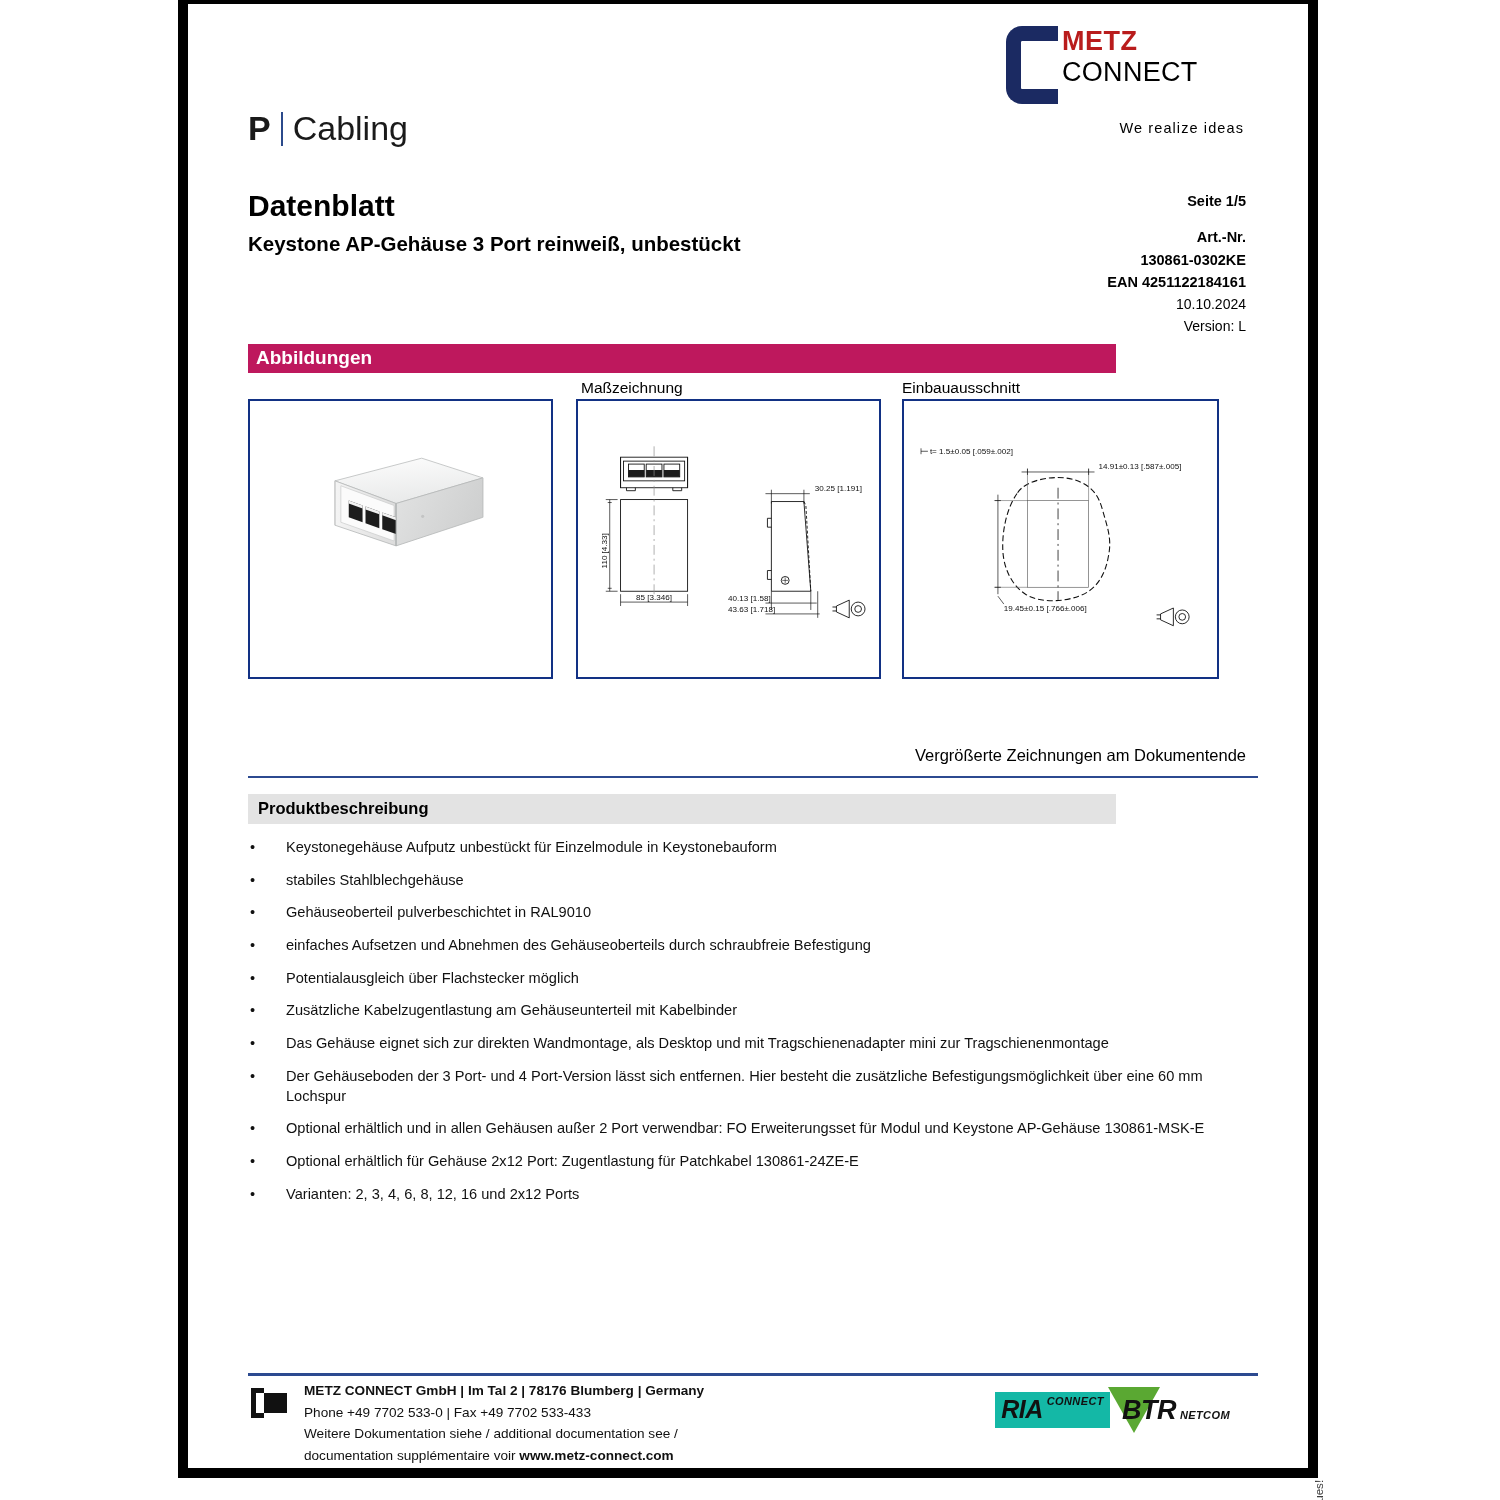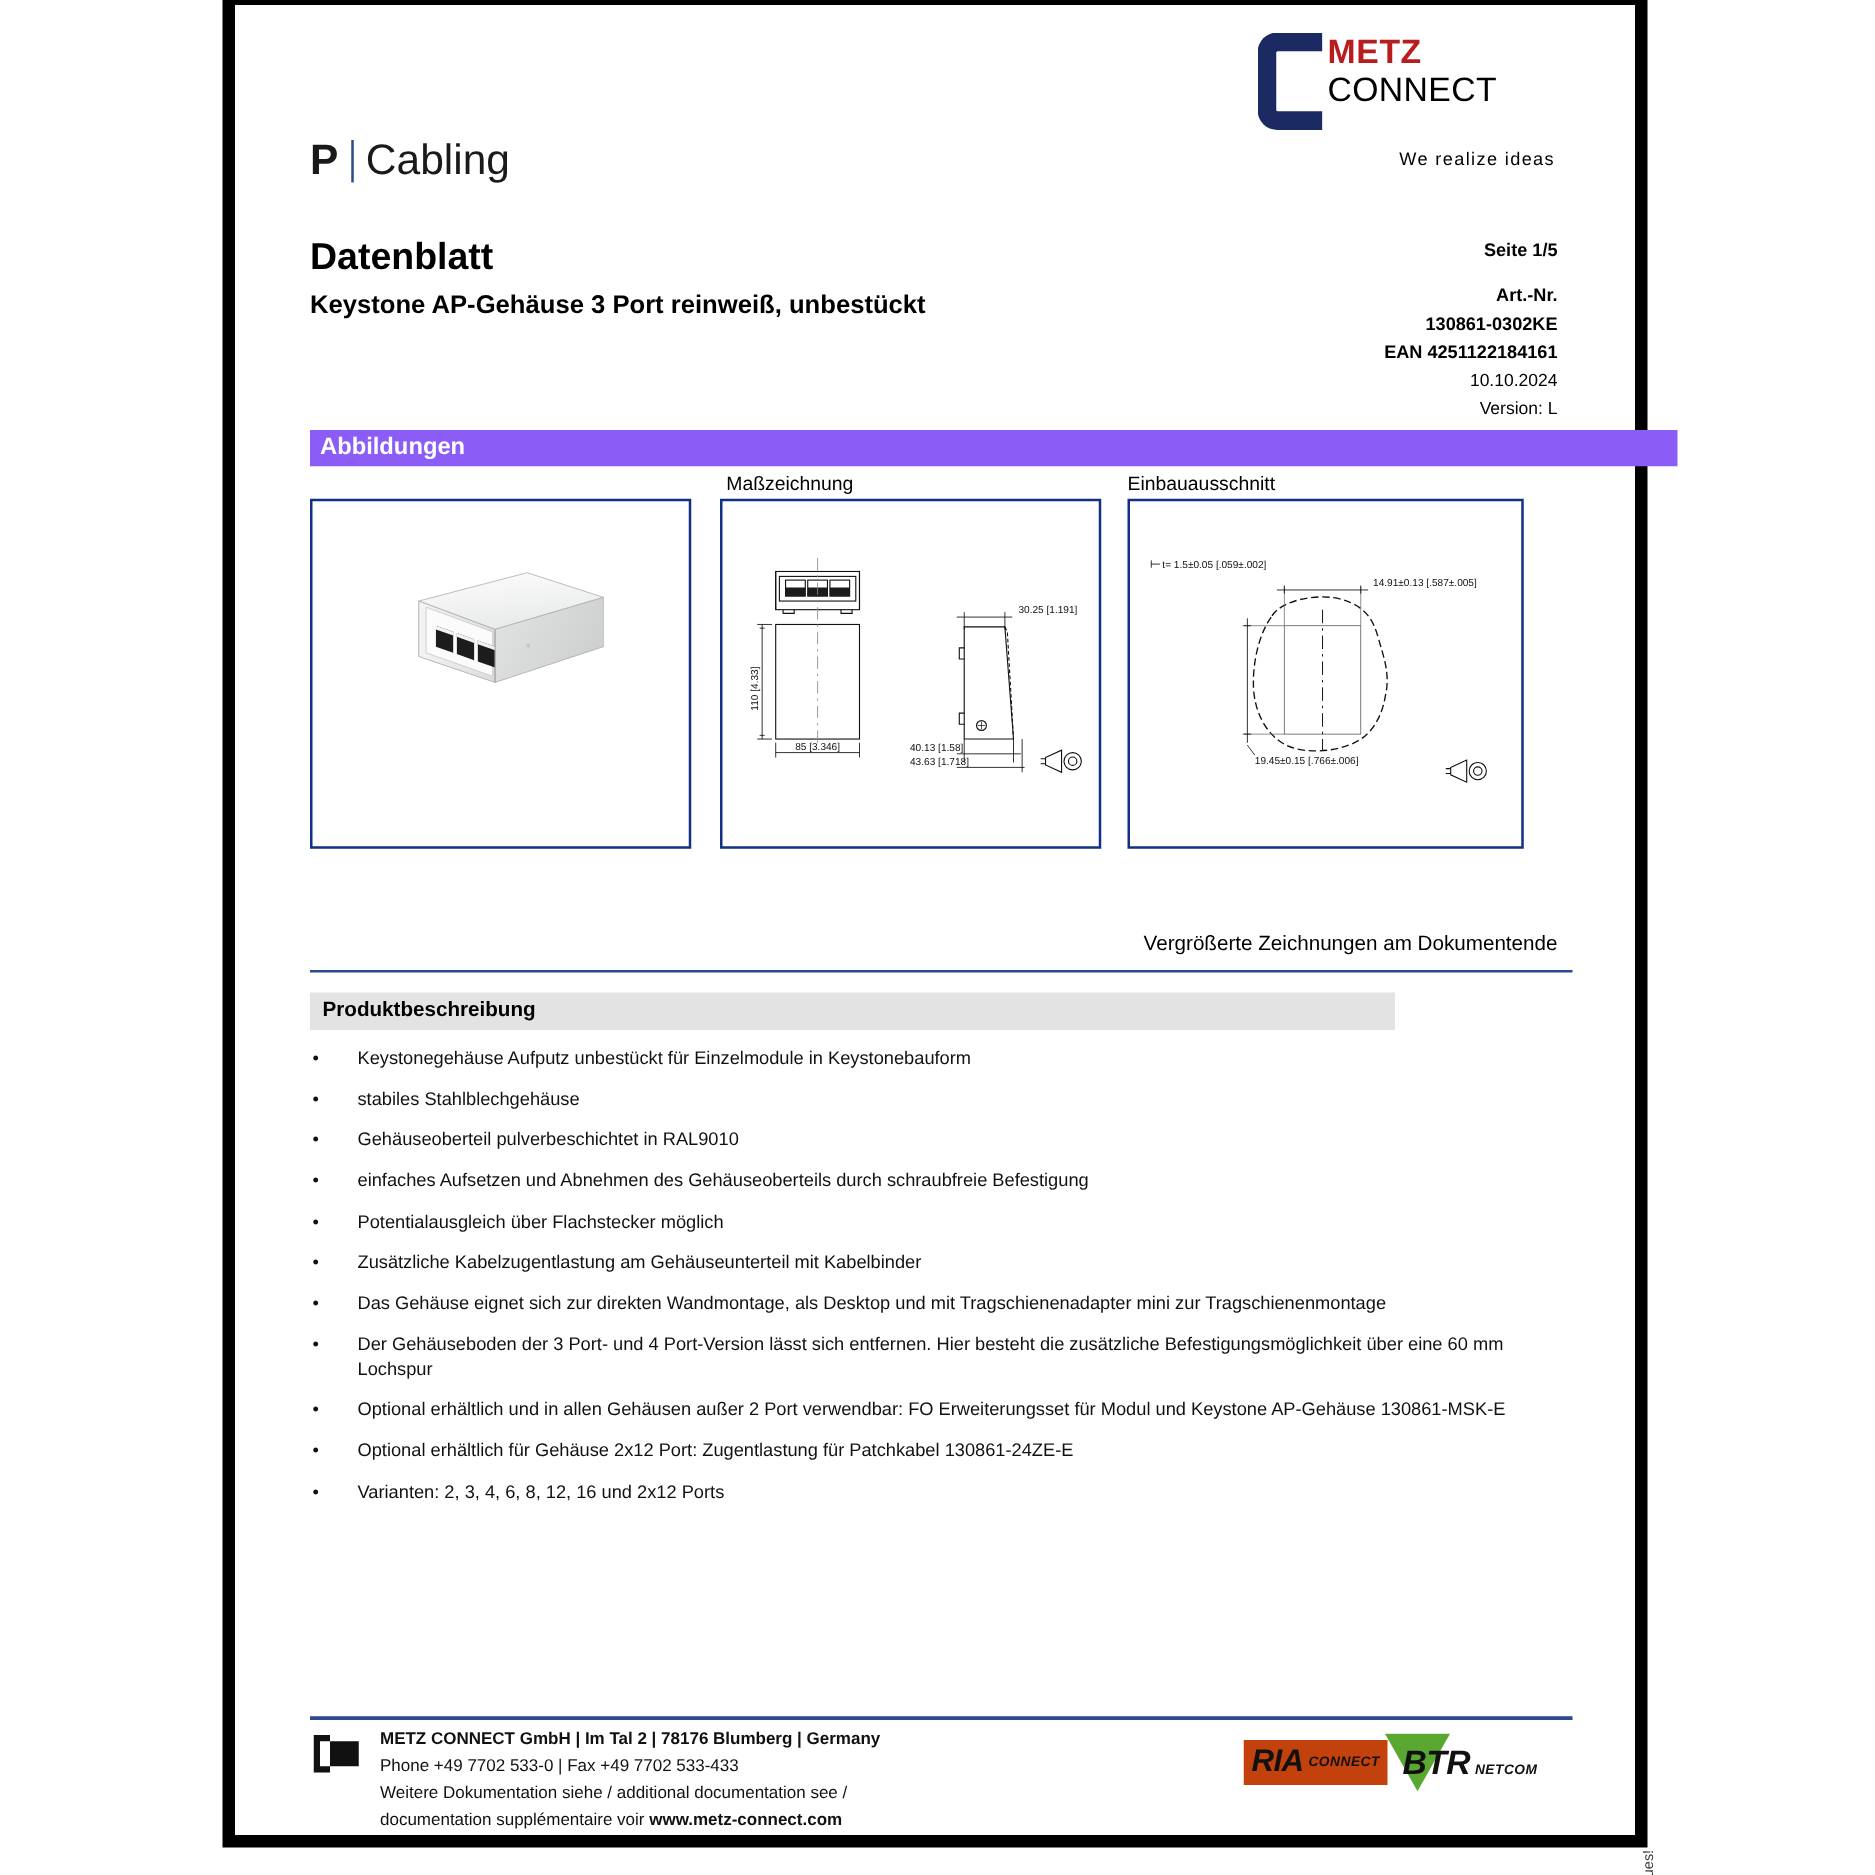--- a/index.html
+++ b/index.html
@@ -104,22 +104,22 @@
     font-size: 14px; color: #000;
     line-height: 1.55;
   }
   .meta .b { font-weight: bold; font-size: 14.5px; }
   .meta .spacer { height: 14px; }
 
   
   .sec-bar {
     position: absolute;
     left: 60px; top: 340px;
-    width: 1094px; height: 29px;
-    background: #8b5cf6;
+    width: 868px; height: 29px;
+    background: #be185d;
     color: #ffffff;
     font-size: 19px; font-weight: bold;
     padding: 3px 0 0 8px;
   }
 
   .fig-caption {
     position: absolute;
     font-size: 15.5px; color: #000;
   }
   .fig-cap-2 { left: 393px; top: 375px; }
@@ -222,23 +222,23 @@
   .foot-text .b { font-weight: bold; }
   .foot-logos {
     margin-left: auto;
     margin-top: 12px;
     display: flex;
     align-items: center;
     gap: 12px;
     padding-right: 28px;
   }
   .ria-box {
-    background: #c2410c;
+    background: #14b8a6;
     padding: 3px 6px 4px 6px;
-    display: flex; align-items: center;
+    display: flex; align-items: flex-start;
   }
   .ria-box .ria {
     font-size: 25px; font-weight: bold; font-style: italic; color: #111;
     letter-spacing: -0.5px;
   }
   .ria-sub {
     font-size: 11px; font-weight: bold; font-style: italic;
     color: #111; letter-spacing: 0.4px; margin-left: 4px;
   }
   .btr-wrap { display: flex; align-items: baseline; position: relative; }

